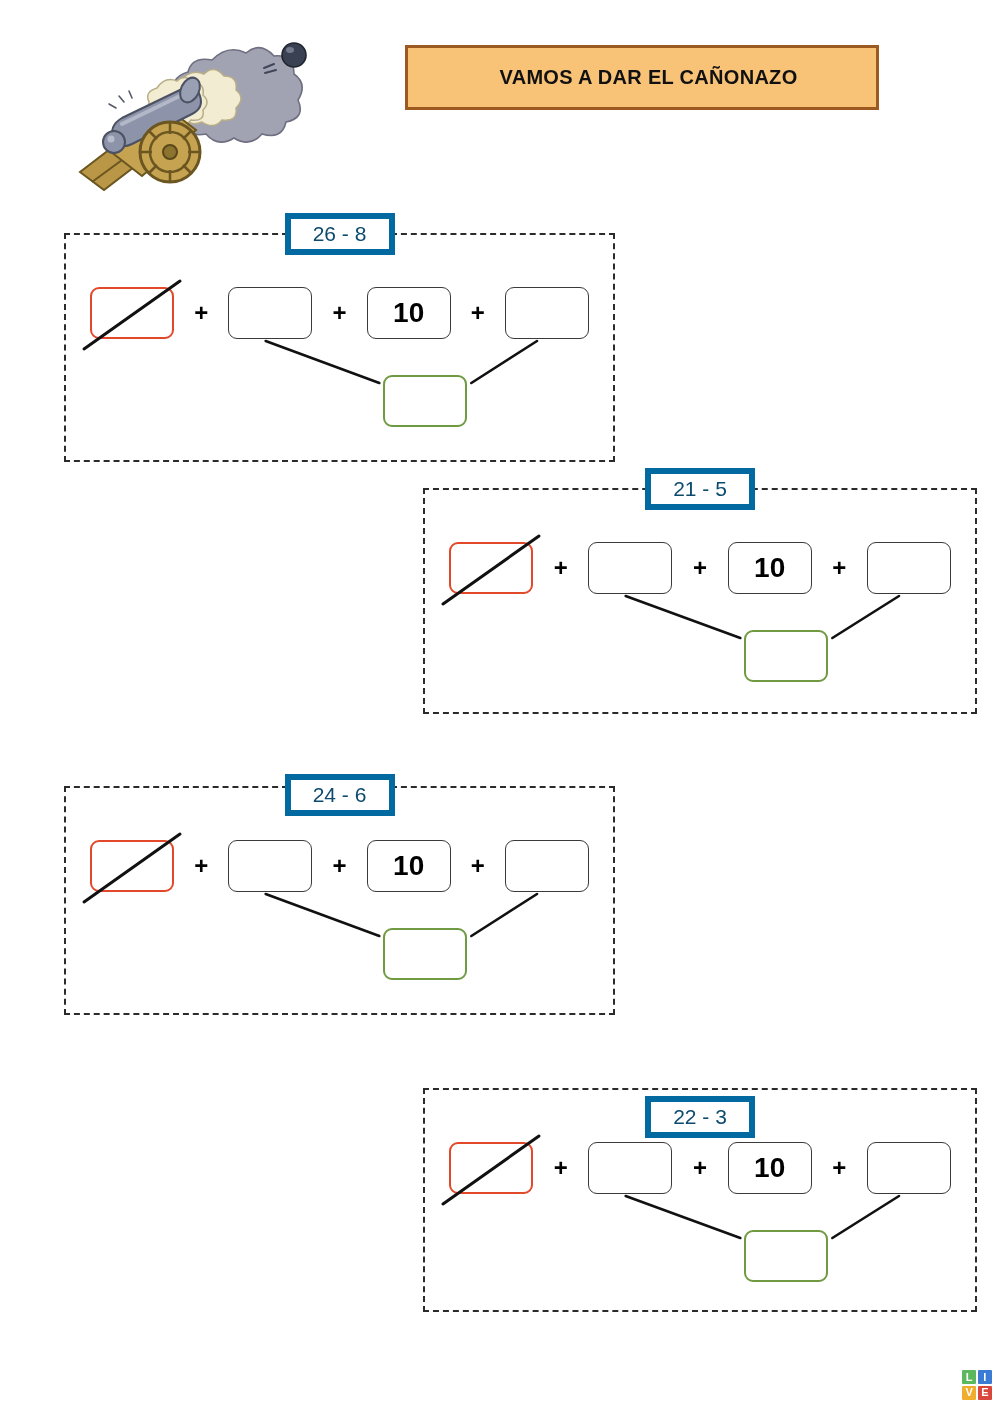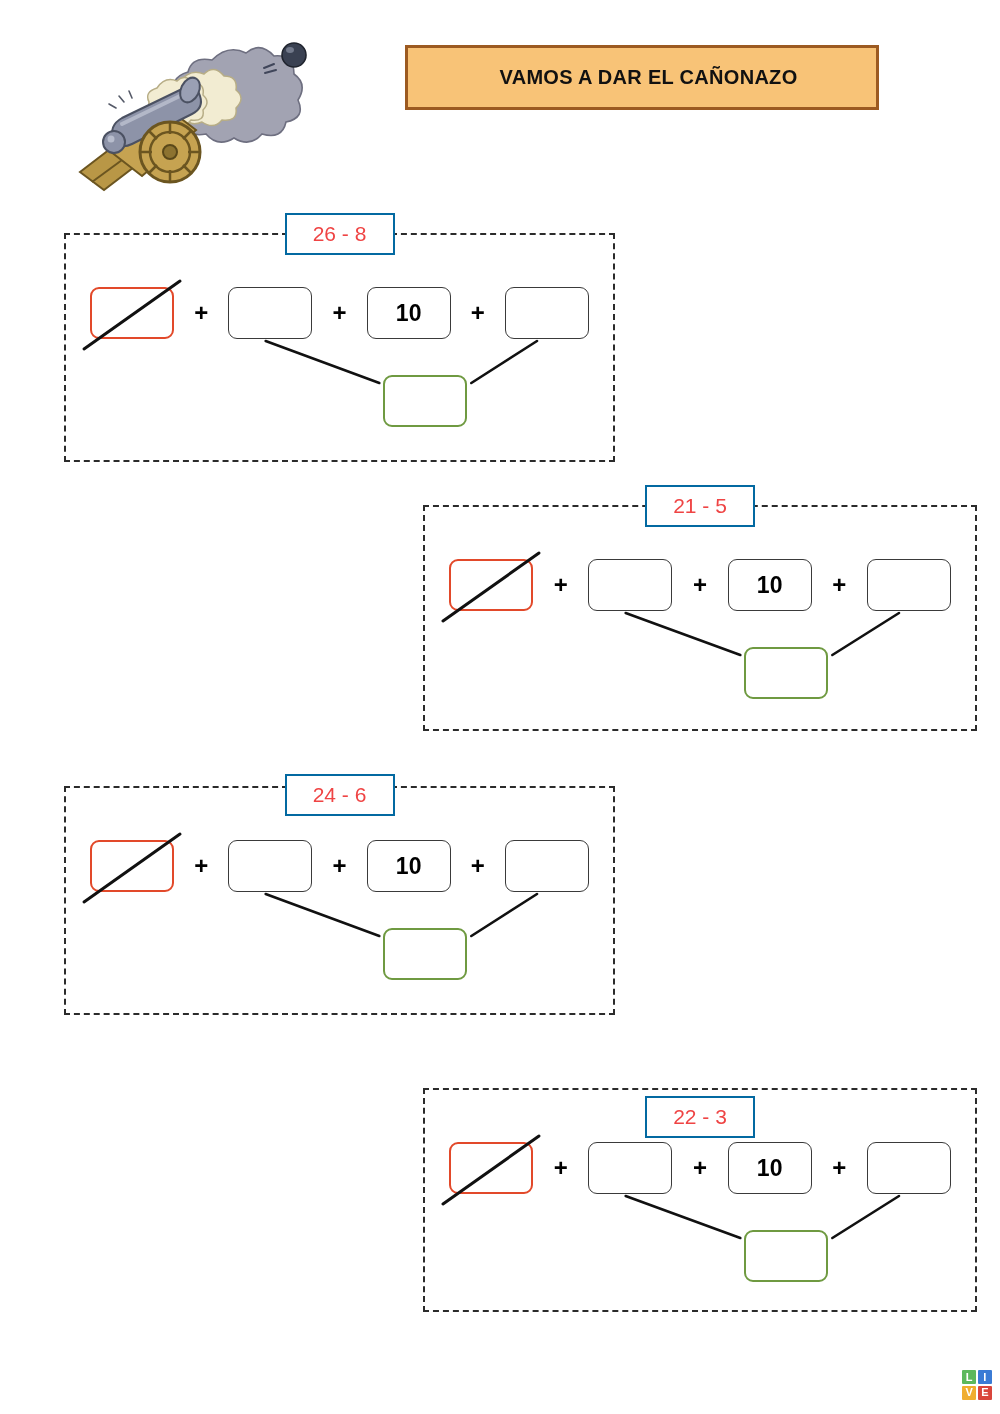--- a/index.html
+++ b/index.html
@@ -33,42 +33,42 @@
     border:2px dashed #2b2b2b;
     background:transparent;
   }
   .ex-label {
     position:absolute;
     top:-22px;
     height:42px;
     min-width:110px;
     padding:0 16px;
     background:#ffffff;
-    border:2px solid #0369a1;
+    border:6px solid #0369a1;
     display:flex; align-items:center; justify-content:center;
-    font-size:21px; color:#ef4444;
+    font-size:21px; color:#0c4a6e;
     white-space:nowrap;
     z-index:4;
   }
 
   .ex-inner { position:absolute; inset:0; }
 
   
   .ex-row {
     position:absolute;
     left:24px; right:24px; top:52px;
     display:flex; align-items:center; justify-content:space-between;
   }
   .cell {
     width:84px; height:52px;
     border:1.6px solid #3a3a3a;
     border-radius:9px;
     background:#ffffff;
     display:flex; align-items:center; justify-content:center;
-    font-size:23px; font-weight:bold; color:#000000;
+    font-size:28px; font-weight:bold; color:#000000;
     position:relative;
     flex:0 0 auto;
   }
   .cell.red { border:2.2px solid #e2492a; }
   .plus {
     font-size:24px; font-weight:bold; color:#000;
     flex:0 0 auto;
     padding:0 2px;
   }
 
@@ -191,21 +191,21 @@
           <div class="plus">+</div>
           <div class="cell"></div>
           <div class="plus">+</div>
           <div class="cell">10</div>
           <div class="plus">+</div>
           <div class="cell"></div>
         </div>
         <div class="ex-answer" style="left: 317.333px; top: 140px;"></div>
       </div>
     </div>
-    <div class="ex-block" style="left: 423px; top: 505px; width: 554px; height: 226px;">
+    <div class="ex-block" style="left: 423px; top: 488px; width: 554px; height: 226px;">
       <div class="ex-label" style="left: 50%; transform: translateX(-50%);">21 - 5</div>
       <div class="ex-inner">
         <svg class="connectors" viewBox="0 0 554 226" width="554" height="226">
           <line x1="200.66666666666666" y1="106" x2="315.3333333333333" y2="148" stroke="#111111" stroke-width="2.6" stroke-linecap="round"></line>
           <line x1="474" y1="106" x2="407.3333333333333" y2="148" stroke="#111111" stroke-width="2.6" stroke-linecap="round"></line>
         </svg>
         <div class="ex-row">
           <div class="cell red">
             <svg class="strike" viewBox="0 0 108 76">
               <line x1="4" y1="72" x2="100" y2="4" stroke="#111111" stroke-width="3" stroke-linecap="round"></line>

